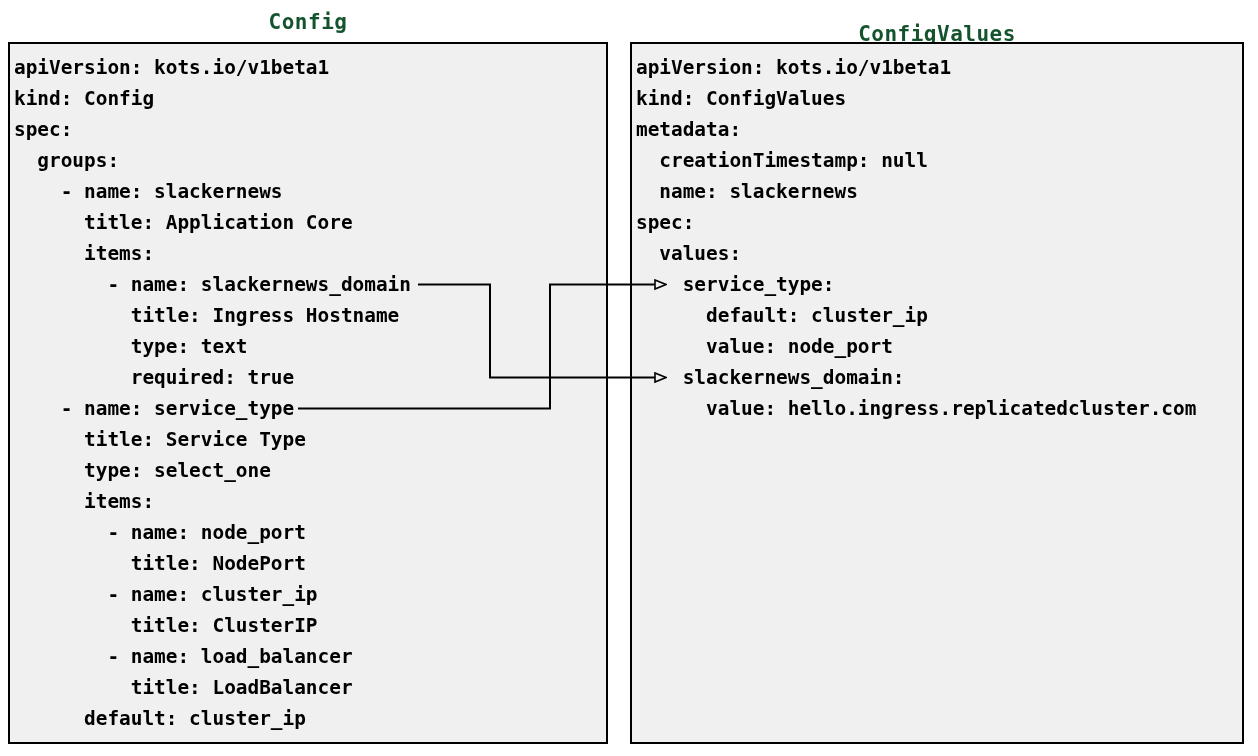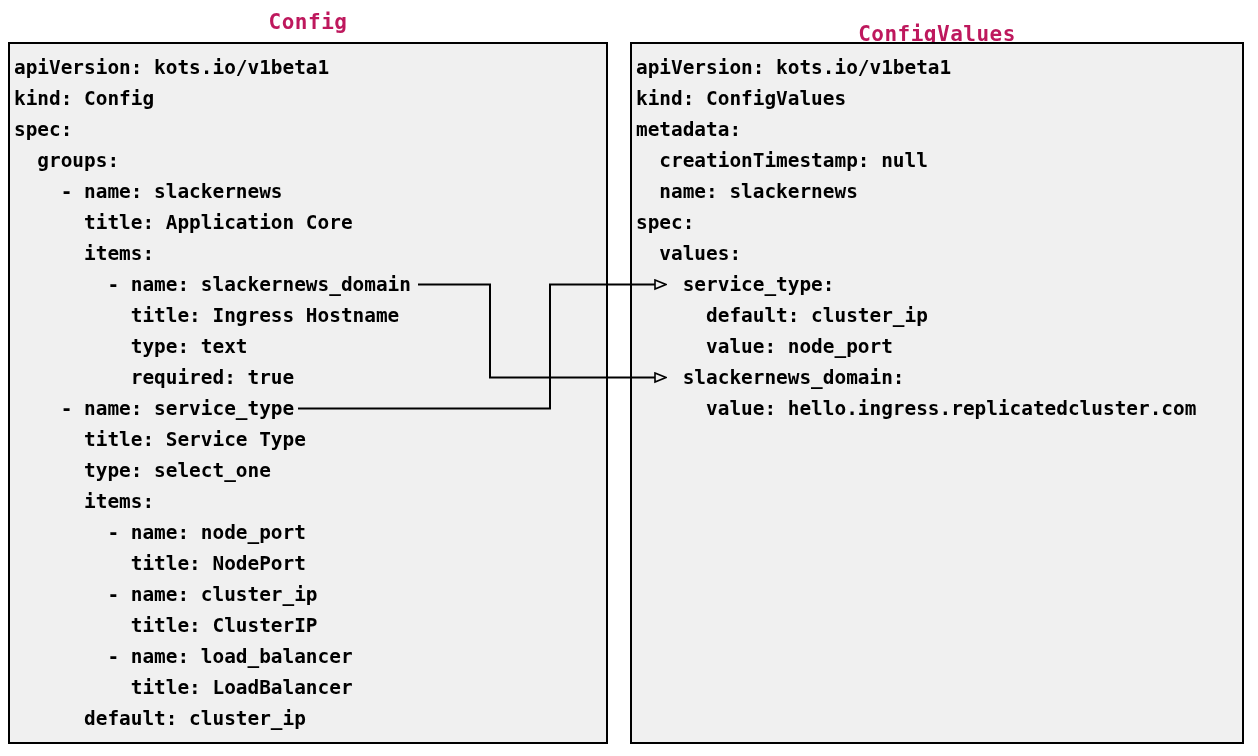--- a/index.html
+++ b/index.html
@@ -16,21 +16,21 @@
     overflow: hidden;
   }
   .panel-title {
     position: absolute;
     top: 7px;
     height: 30px;
     line-height: 30px;
     text-align: center;
     font-weight: bold;
     font-size: 21px;
-    color: #be185d;
+    color: #14532d;
     letter-spacing: 0.5px;
   }
   .panel-title.left  { left: 8px;   width: 600px; }
   .panel-title.right { left: 630px; width: 614px; margin-top: 12px; }
   pre.code-panel {
     position: absolute;
     top: 42px;
     margin: 0;
     box-sizing: border-box;
     background: #f0f0f0;

